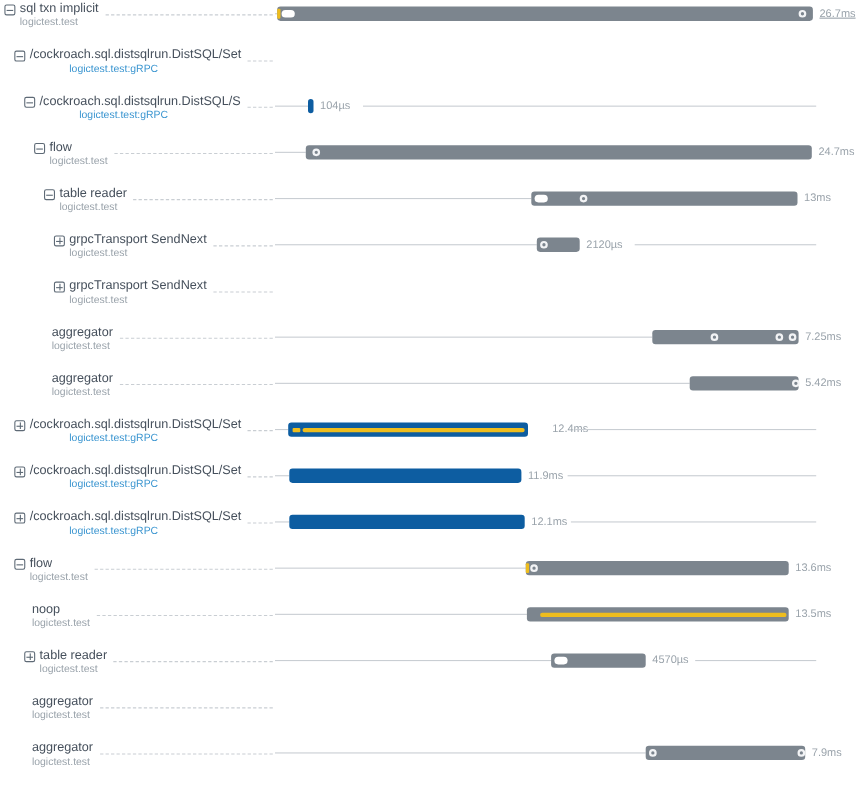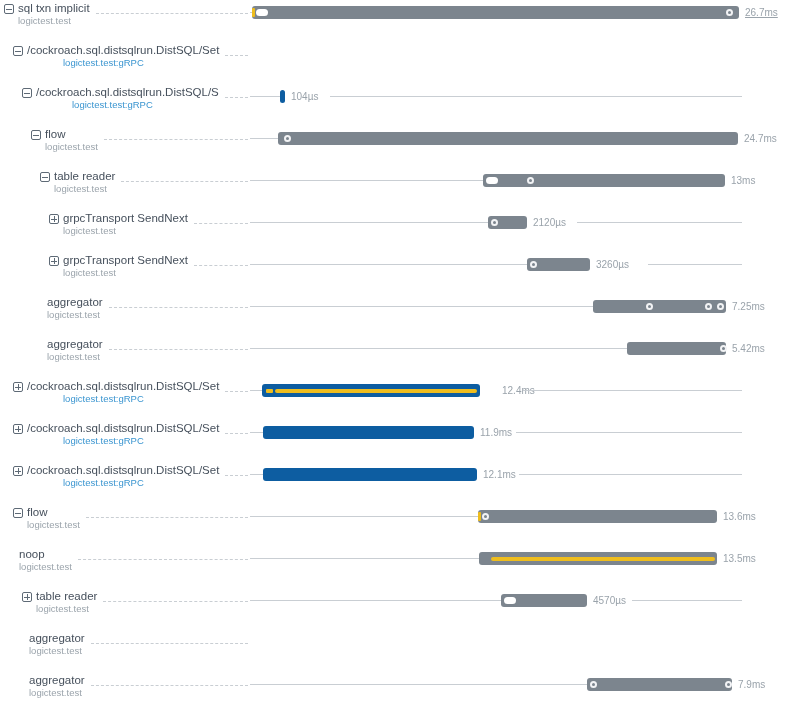--- a/index.html
+++ b/index.html
@@ -186,28 +186,20 @@
           <i class="h"></i>
           <i class="v"></i>
         </span>
 
       <div class="texts">
         <span class="name">grpcTransport SendNext</span>
         <span class="subtitle muted">logictest.test</span>
       </div>
       <span class="leader"></span>
     </div>
-    <div class="timeline">
-      <span class="lead-line" style="width: 277px;"></span>
-      <div class="bar" style="left: 277px; width: 63px; background: rgb(124, 133, 142);">
-          <span class="marker circle" style="left: 3px;"></span>
-        </div>
-      <span class="duration" style="left: 343px;">3260µs</span>
-      <span class="trail-line" style="left: 398px; width: 94px;"></span>
-    </div>
   </div>
 
   <div class="row">
     <div class="label-col" style="padding-left: 40px;">
 
       <span class="noicon-spacer"></span>
       <div class="texts">
         <span class="name">aggregator</span>
         <span class="subtitle muted">logictest.test</span>
       </div>
@@ -328,21 +320,21 @@
       <div class="bar" style="left: 228px; width: 239px; background: rgb(124, 133, 142);">
           <span class="marker ytick" style="left: 0px;"></span>
           <span class="marker circle" style="left: 4px;"></span>
         </div>
       <span class="duration" style="left: 470px;">13.6ms</span>
 
     </div>
   </div>
 
   <div class="row">
-    <div class="label-col" style="padding-left: 12px;">
+    <div class="label-col" style="padding-left: 22px;">
 
       <span class="noicon-spacer"></span>
       <div class="texts">
         <span class="name">noop</span>
         <span class="subtitle muted">logictest.test</span>
       </div>
       <span class="leader"></span>
     </div>
     <div class="timeline">
       <span class="lead-line" style="width: 229px;"></span>

